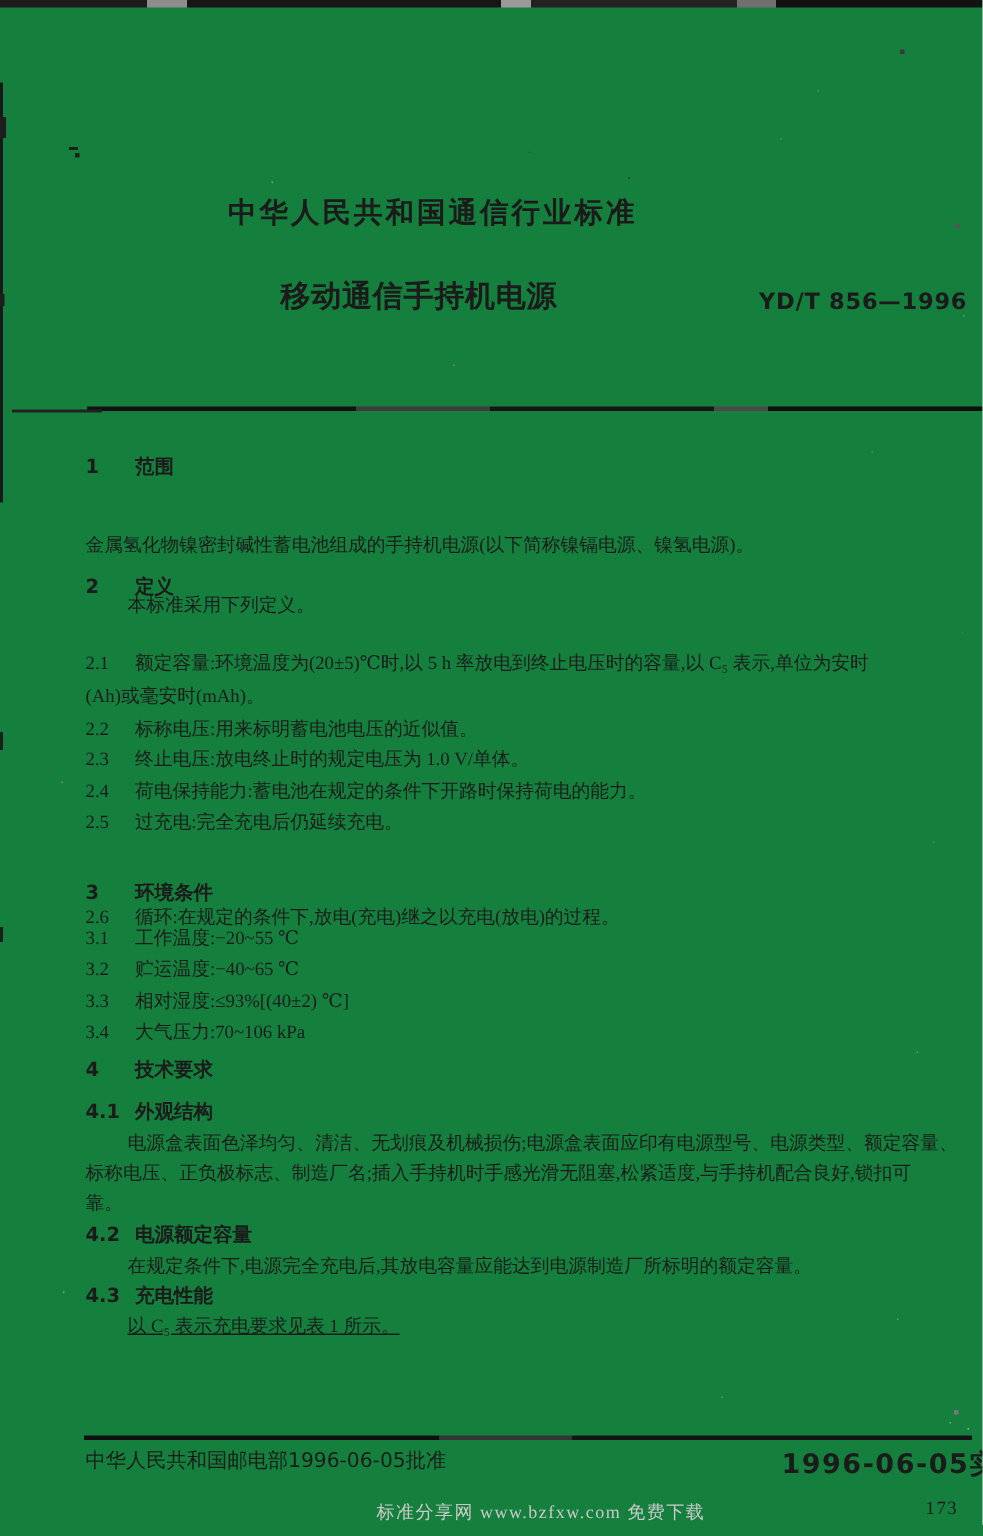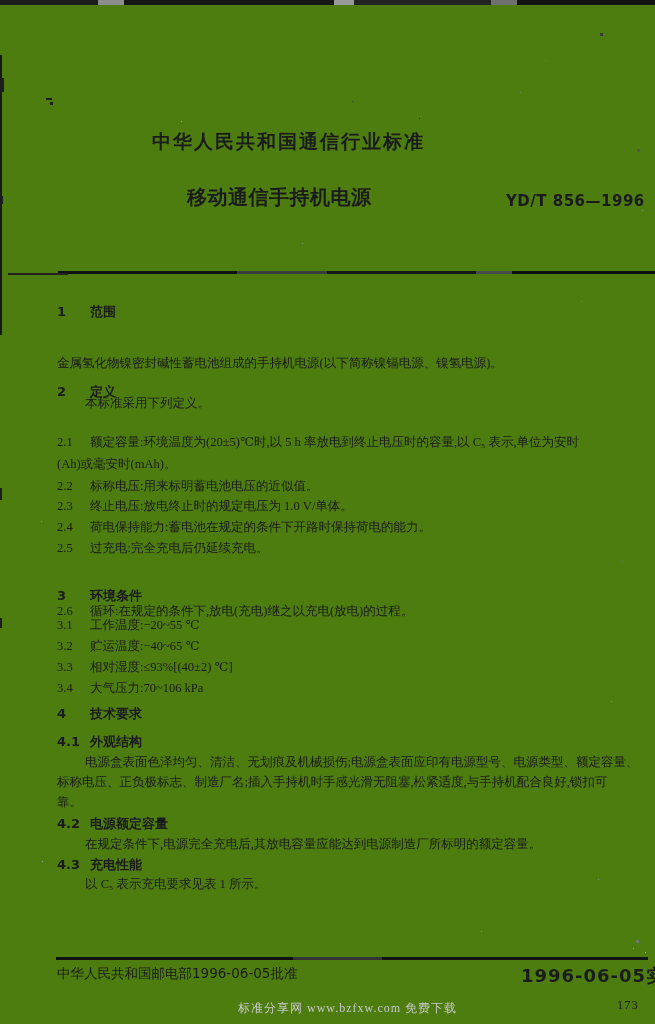--- a/index.html
+++ b/index.html
@@ -1,18 +1,18 @@
 <!DOCTYPE html>
 <html><head>
 <meta charset="utf-8">
 <style>
   html,body{margin:0;padding:0;background:#e8e8e8;}
   .page{
     position:relative;width:655px;height:1024px;margin:0 auto;
-    background:#4d7c0f;overflow:hidden;
+    background:#15803d;overflow:hidden;
     font-family:"Liberation Serif","DejaVu Serif",serif;color:#1b1b1b;
   }
   
   .topband{
     position:absolute;left:0;top:0;width:655px;height:5px;
     background:linear-gradient(90deg,#1c1c1c 0%,#1c1c1c 15%,#8d8d8d 15%,#8d8d8d 19%,
       #161616 19%,#161616 51%,#9a9a9a 51%,#9a9a9a 54%,#232323 54%,#232323 75%,
       #707070 75%,#707070 79%,#121212 79%,#121212 100%);
   }
   .leftedge{position:absolute;left:0;top:55px;width:2px;height:280px;background:#191919;}
@@ -47,21 +47,21 @@
   .ln{position:absolute;left:57px;font-size:12.5px;line-height:18px;white-space:nowrap;}
   .ind{left:85px;}
   .hd{font-family:"DejaVu Sans","Liberation Sans",sans-serif;font-weight:bold;font-size:13px;}
   .num{display:inline-block;min-width:33px;}
   
   .approval{position:absolute;left:57px;top:965px;font-size:13.5px;font-weight:normal;
     font-family:"DejaVu Sans","Liberation Sans",sans-serif;white-space:nowrap;}
   .impl{position:absolute;left:521px;top:964px;font-size:18px;font-weight:bold;
     font-family:"DejaVu Sans","Liberation Sans",sans-serif;letter-spacing:1px;white-space:nowrap;}
   .pagenum{position:absolute;left:617px;top:998px;font-size:12.5px;letter-spacing:1px;}
-  .watermark{position:absolute;left:238px;top:1000px;font-size:12px;color:#c9c9c9;
+  .watermark{position:absolute;left:251px;top:1000px;font-size:12px;color:#c9c9c9;
     letter-spacing:1px;white-space:nowrap;}
 </style>
 </head>
 <body>
 
 <div class="page">
 
   <div class="topband"></div>
   <div class="leftedge"></div>
   <div class="mark" style="left:0;top:78px;width:4px;height:14px;"></div>
@@ -98,21 +98,21 @@
   <div class="ln item" style="top:679px;"><span class="num">3.4</span><span>大气压力:70~106 kPa</span></div>
 
   <div class="ln hd" style="top:705px;"><span class="num">4</span><span>技术要求</span></div>
   <div class="ln hd" style="top:733px;"><span class="num">4.1</span><span>外观结构</span></div>
   <div class="ln ind" style="top:753px;">电源盒表面色泽均匀、清洁、无划痕及机械损伤;电源盒表面应印有电源型号、电源类型、额定容量、</div>
   <div class="ln" style="top:773px;">标称电压、正负极标志、制造厂名;插入手持机时手感光滑无阻塞,松紧适度,与手持机配合良好,锁扣可</div>
   <div class="ln" style="top:793px;">靠。</div>
   <div class="ln hd" style="top:815px;"><span class="num">4.2</span><span>电源额定容量</span></div>
   <div class="ln ind" style="top:835px;">在规定条件下,电源完全充电后,其放电容量应能达到电源制造厂所标明的额定容量。</div>
   <div class="ln hd" style="top:856px;"><span class="num">4.3</span><span>充电性能</span></div>
-  <div class="ln ind" style="top:875px;">以 C₅ 表示充电要求见表 1 所示。</div>
+  <div class="ln ind" style="top:875px;text-decoration:underline;">以 C₅ 表示充电要求见表 1 所示。</div>
 
   <div class="rule-bottom"></div>
   <div class="approval">中华人民共和国邮电部1996-06-05批准</div>
   <div class="impl">1996-06-05实施</div>
   <div class="watermark">标准分享网 www.bzfxw.com 免费下载</div>
   <div class="pagenum">173</div>
 
 </div>
 
 </body></html>

